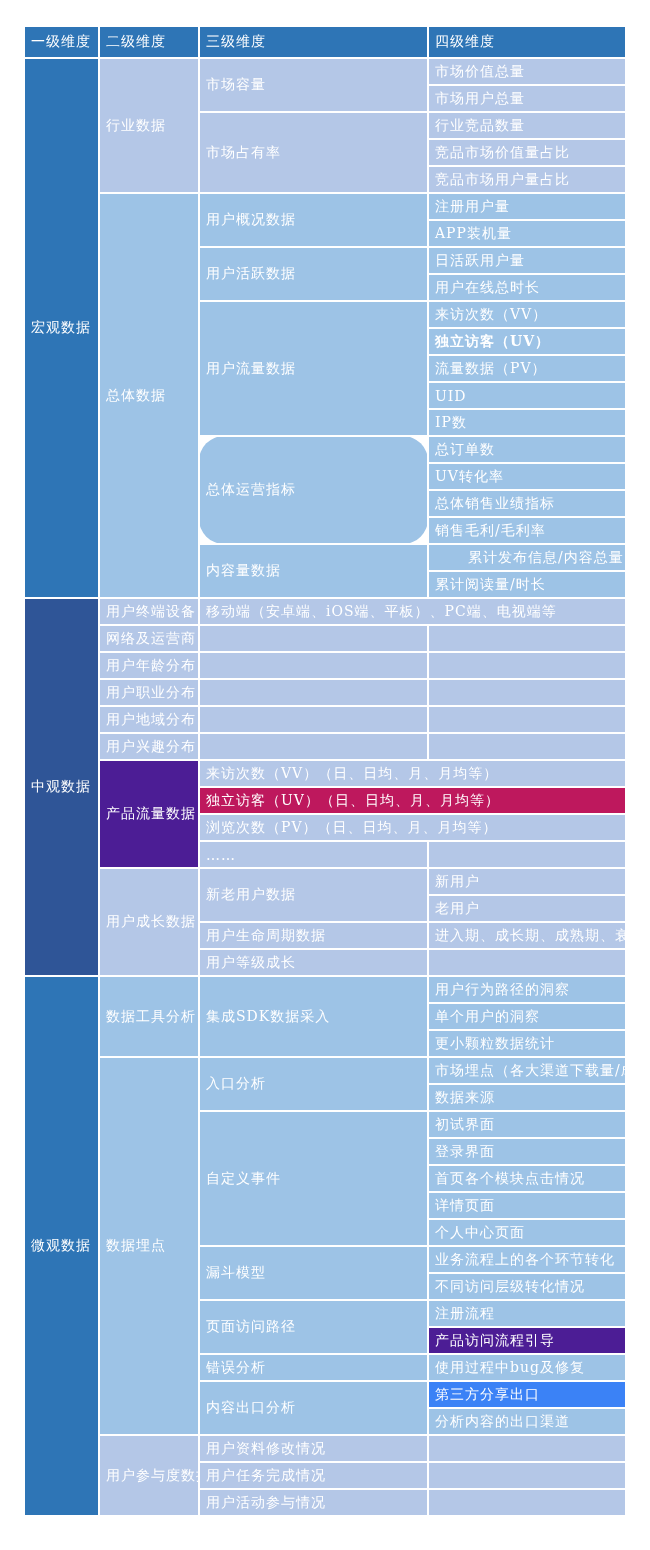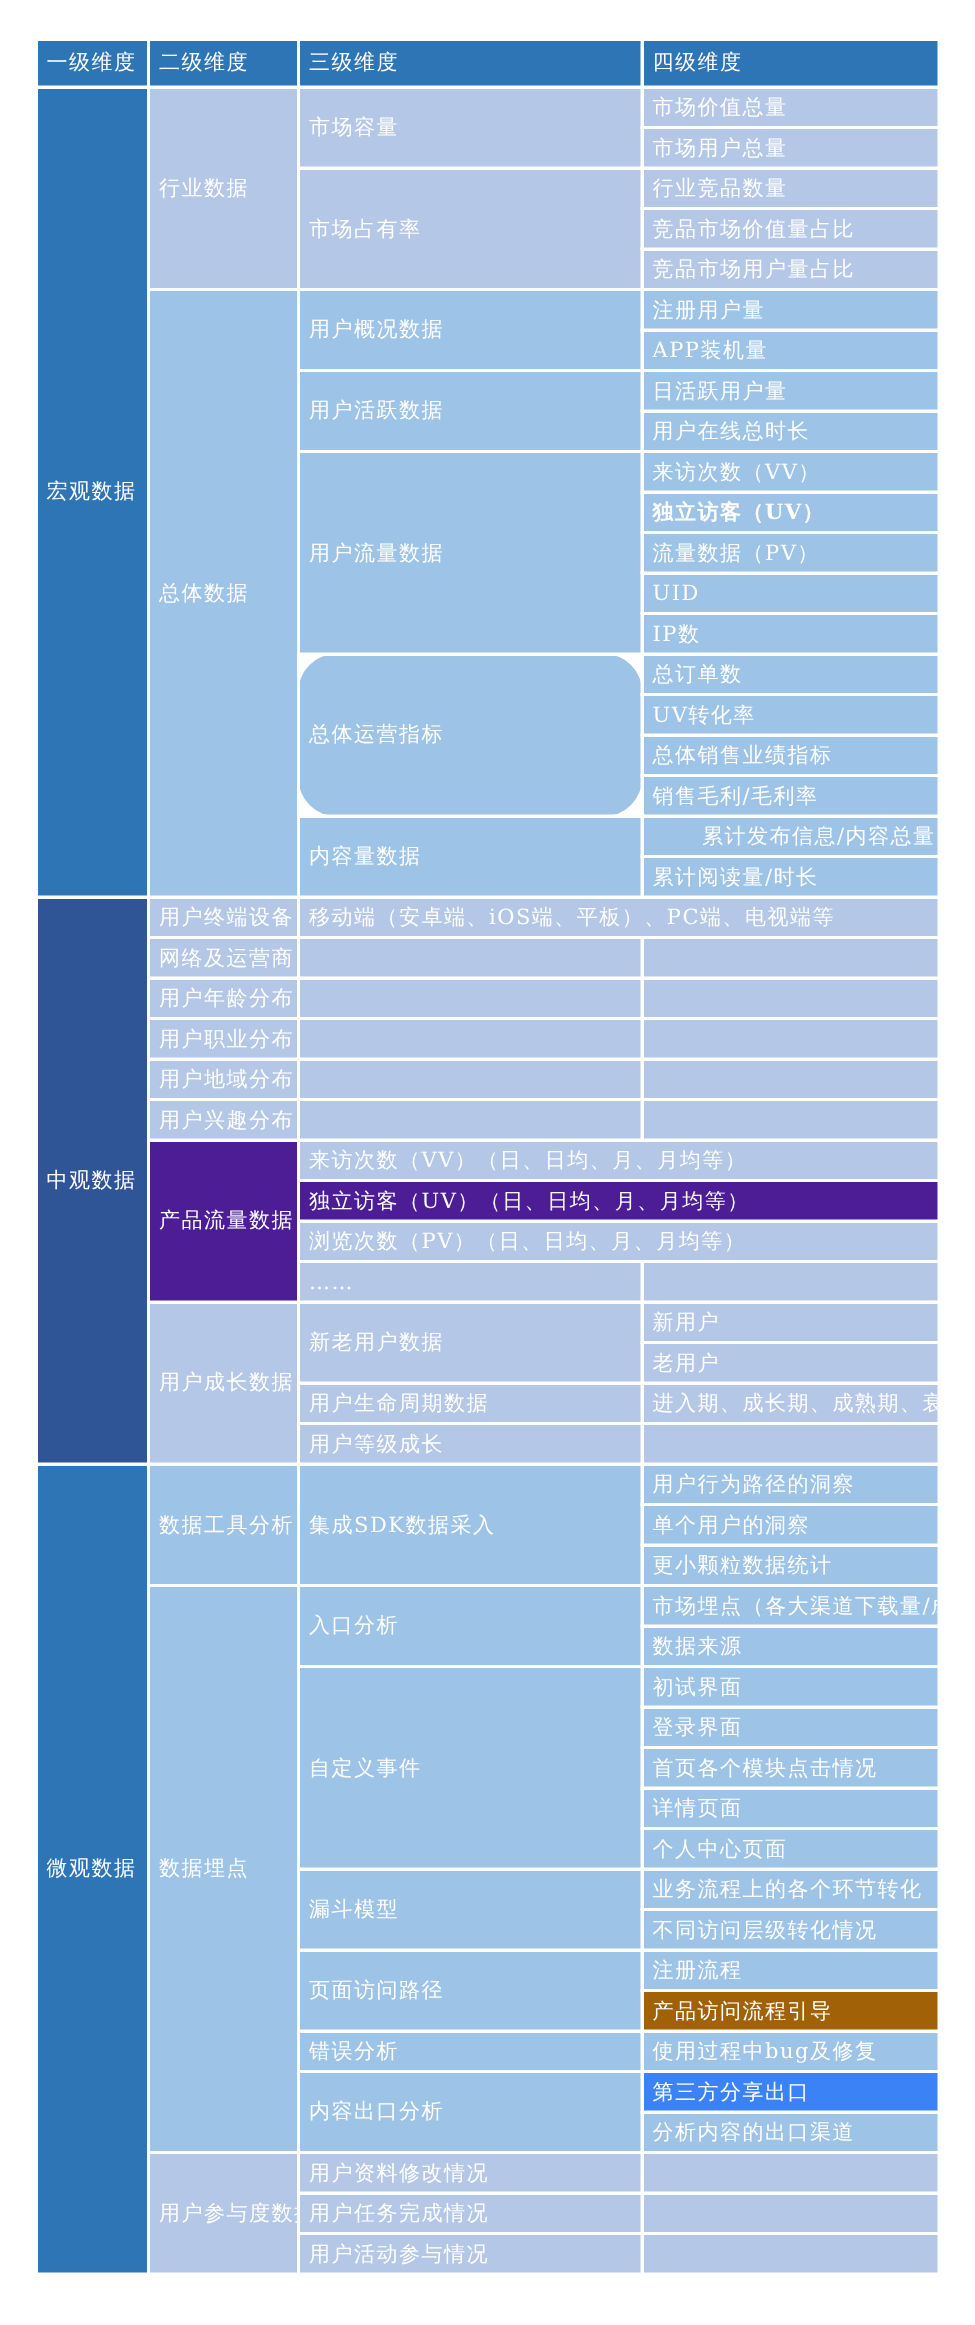--- a/index.html
+++ b/index.html
@@ -159,21 +159,21 @@
         <tr>
           <td style="background: rgb(180, 199, 231);">用户兴趣分布</td>
           <td style="background: rgb(180, 199, 231);"></td>
           <td style="background: rgb(180, 199, 231);"></td>
         </tr>
         <tr>
           <td rowspan="4" style="background: #4c1d95;">产品流量数据</td>
           <td colspan="2" style="background: rgb(180, 199, 231);">来访次数（VV）（日、日均、月、月均等）</td>
         </tr>
         <tr>
-          <td colspan="2" style="background: #4c1d95;">独立访客（UV）（日、日均、月、月均等）</td>
+          <td colspan="2" style="background: #be185d;">独立访客（UV）（日、日均、月、月均等）</td>
         </tr>
         <tr>
           <td colspan="2" style="background: rgb(180, 199, 231);">浏览次数（PV）（日、日均、月、月均等）</td>
         </tr>
         <tr>
           <td style="background: rgb(180, 199, 231);">……</td>
           <td style="background: rgb(180, 199, 231);"></td>
         </tr>
         <tr>
           <td rowspan="4" style="background: rgb(180, 199, 231);">用户成长数据</td>
@@ -232,21 +232,21 @@
           <td style="background: rgb(157, 195, 230);">业务流程上的各个环节转化</td>
         </tr>
         <tr>
           <td style="background: rgb(157, 195, 230);">不同访问层级转化情况</td>
         </tr>
         <tr>
           <td rowspan="2" style="background: rgb(157, 195, 230);">页面访问路径</td>
           <td style="background: rgb(157, 195, 230);">注册流程</td>
         </tr>
         <tr>
-          <td style="background: #a16207; margin-top: 27px;">产品访问流程引导</td>
+          <td style="background: #4c1d95; margin-top: 27px;">产品访问流程引导</td>
         </tr>
         <tr>
           <td style="background: rgb(157, 195, 230);">错误分析</td>
           <td style="background: rgb(157, 195, 230);">使用过程中bug及修复</td>
         </tr>
         <tr>
           <td rowspan="2" style="background: rgb(157, 195, 230);">内容出口分析</td>
           <td style="background: #3b82f6;">第三方分享出口</td>
         </tr>
         <tr>

